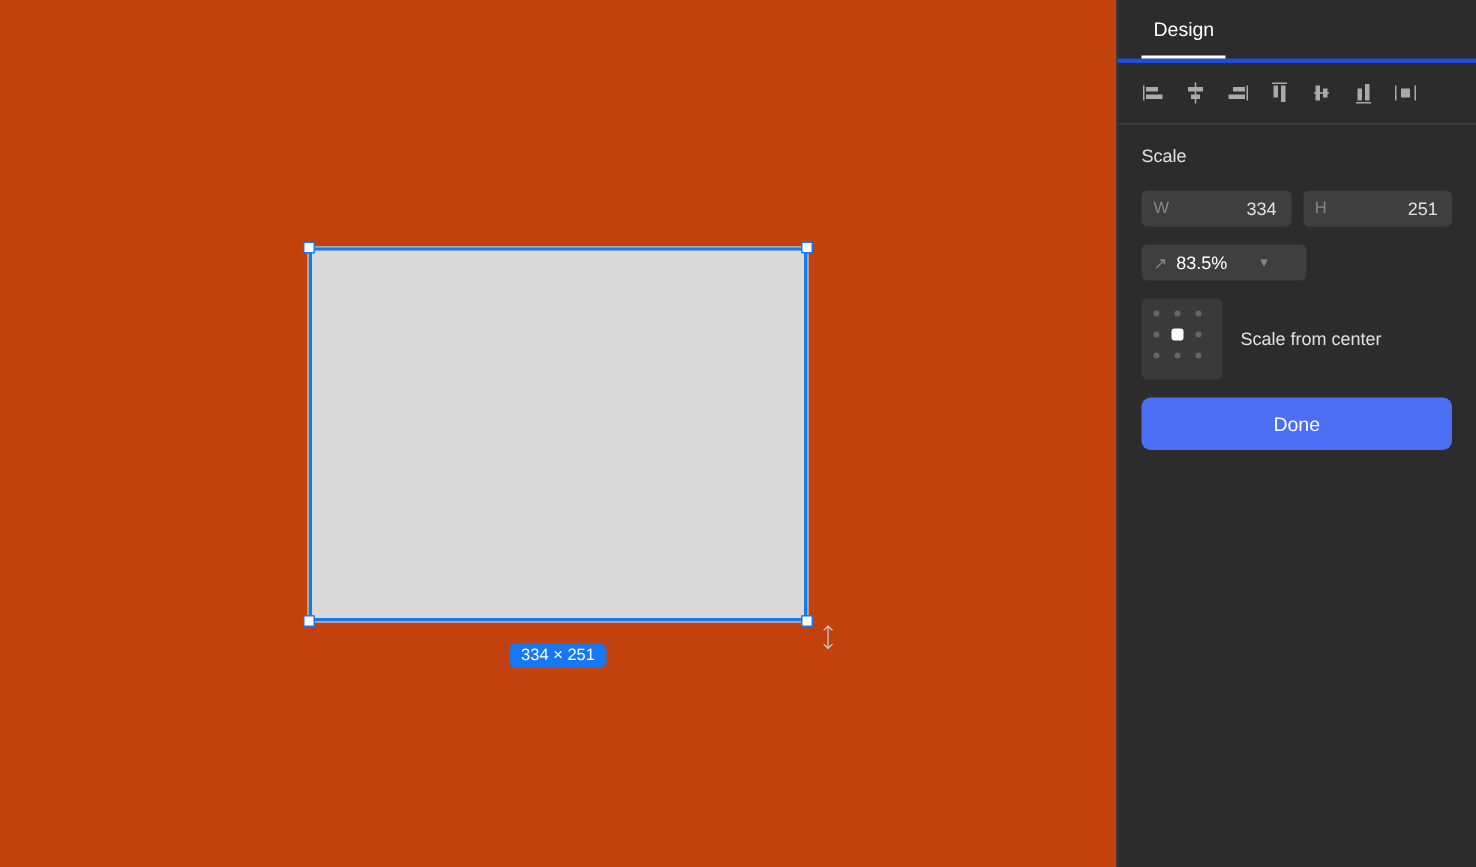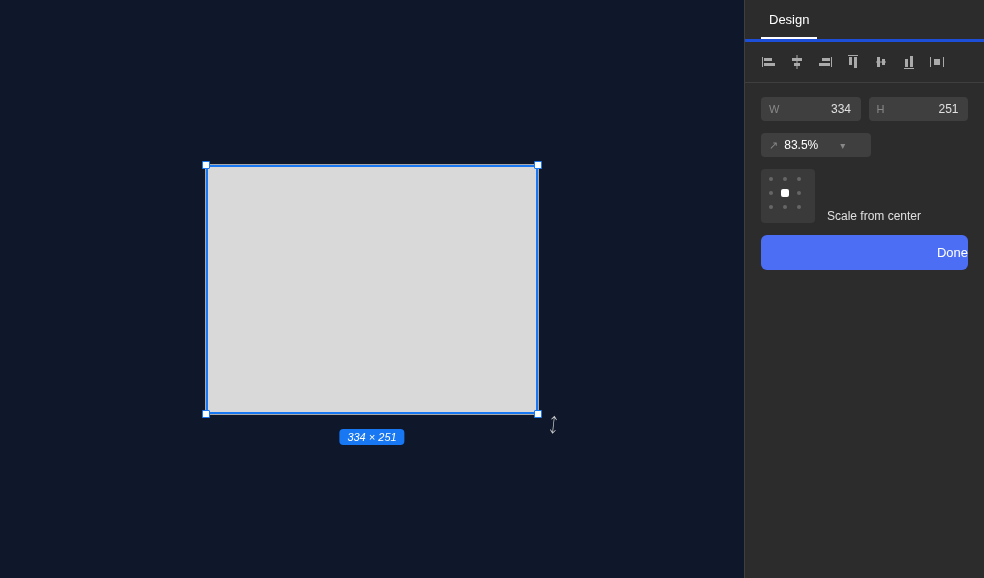--- a/index.html
+++ b/index.html
@@ -8,26 +8,25 @@
       display: flex;
       width: 984px;
       height: 578px;
       font-family: -apple-system, BlinkMacSystemFont, 'Segoe UI', sans-serif;
       overflow: hidden;
     }
 
     
     .canvas-area {
       flex: 1;
-      background: #0f172a;
+      background: #c2410c;
       position: relative;
       display: flex;
       align-items: center;
       justify-content: center;
-      font-style: italic;
     }
 
     .canvas-element-wrapper {
       position: relative;
       display: inline-block;
     }
 
     .canvas-rect {
       width: 334px;
       height: 251px;
@@ -203,21 +202,21 @@
     }
     .chevron-down {
       color: #888;
       font-size: 10px;
       cursor: pointer;
     }
 
     
     .origin-row {
       display: flex;
-      align-items: flex-end;
+      align-items: center;
       gap: 12px;
     }
     .origin-grid {
       display: grid;
       grid-template-columns: repeat(3, 10px);
       grid-template-rows: repeat(3, 10px);
       gap: 4px;
       padding: 8px;
       background: #3a3a3a;
       border-radius: 4px;
@@ -245,21 +244,21 @@
     .done-button {
       background: #4c6ef5;
       color: #fff;
       border: none;
       border-radius: 6px;
       padding: 10px 0;
       font-size: 13px;
       font-weight: 500;
       cursor: pointer;
       width: 100%;
-      text-align: right;
+      text-align: center;
     }
 
     
     .icon-svg {
       width: 16px;
       height: 16px;
       fill: #aaa;
     }
   </style>
 </head>
@@ -335,20 +334,21 @@
       <svg class="icon-svg" viewBox="0 0 16 16">
         <rect x="1" y="3" width="1" height="10" fill="#aaa"></rect>
         <rect x="14" y="3" width="1" height="10" fill="#aaa"></rect>
         <rect x="5" y="5" width="6" height="6" fill="#aaa"></rect>
       </svg>
     </div>
   </div>
 
   <div class="panel-content">
 
+    <div class="section-title">Scale</div>
 
     <div class="wh-row">
       <div class="input-group">
         <span class="input-label">W</span>
         <input class="input-field" type="text" value="334" style="">
       </div>
       <div class="input-group">
         <span class="input-label">H</span>
         <input class="input-field" type="text" value="251" style="">
       </div>

